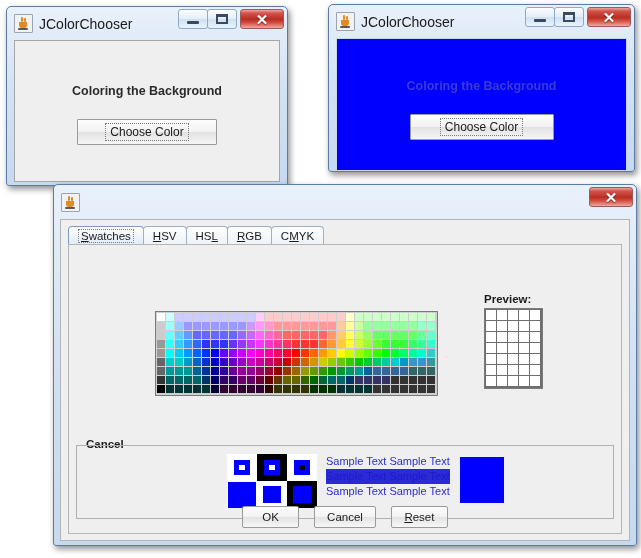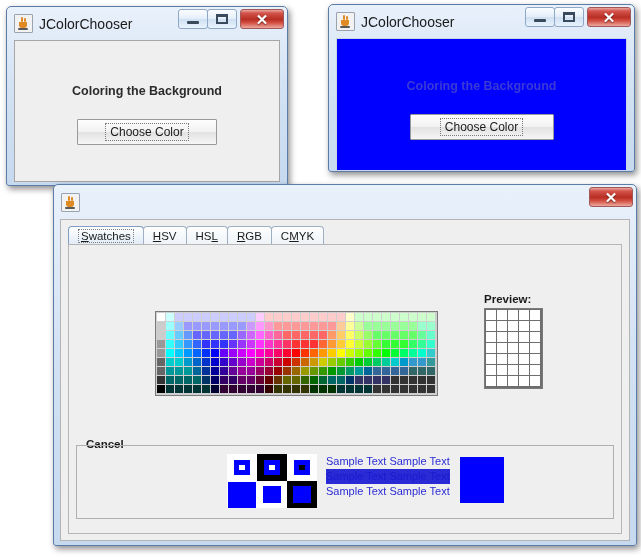--- a/index.html
+++ b/index.html
@@ -566,16 +566,27 @@
           </div>
           <div class="pv-texts" style="margin-left:9px;">
             <div>Sample Text  Sample Text</div>
             <div class="hl">Sample Text  Sample Text</div>
             <div>Sample Text  Sample Text</div>
           </div>
           <div class="pv-solid" style="margin-left:10px;margin-top:3px;"></div>
         </div>
       </div>
 
+      <div class="btnrow">
+        <div class="dbtn">
+            <span>OK</span>
+          </div>
+        <div class="dbtn">
+            <span>Cancel</span>
+          </div>
+        <div class="dbtn">
+            <span id="reset-label"><u>R</u>eset</span>
+          </div>
+      </div>
 
     </div>
   </div>
 </div>
 
 </body></html>

